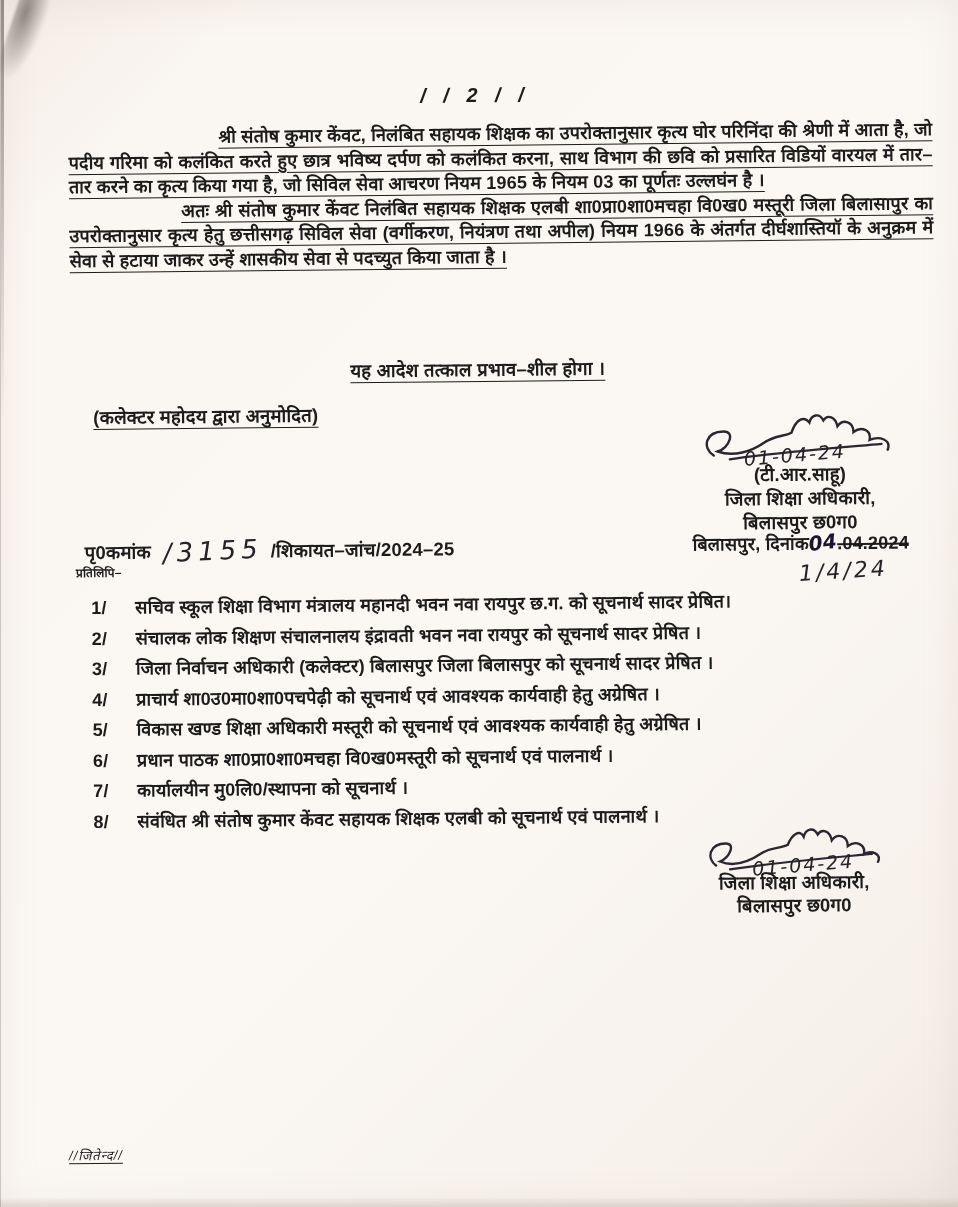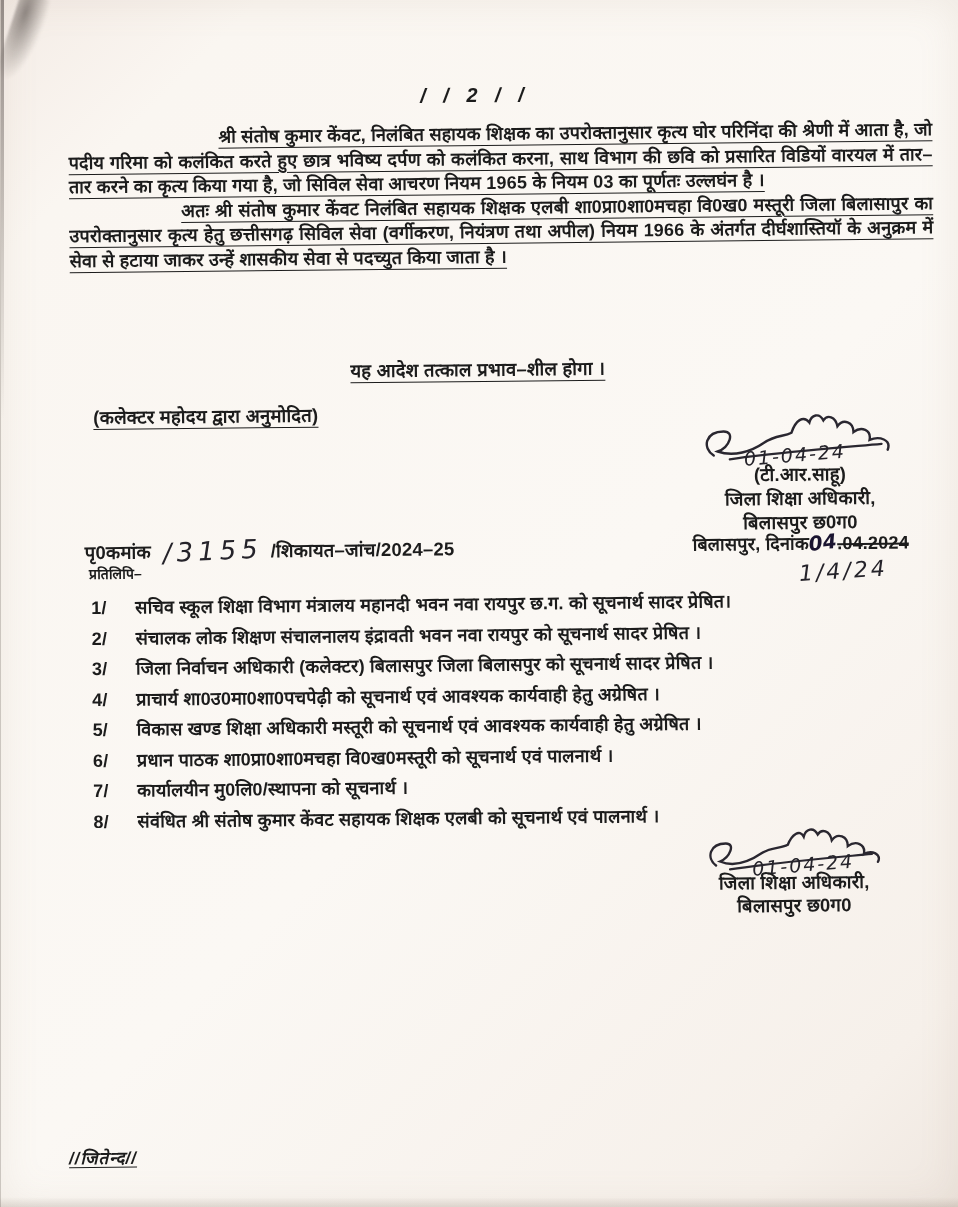--- a/index.html
+++ b/index.html
@@ -49,32 +49,32 @@
   .sig-block-top{position:absolute;left:660px;top:466px;width:280px;text-align:center;
     font-size:18.5px;line-height:23px;}
   .sig-block-top .row{margin-bottom:1px;}
   .dispatch-line{position:absolute;left:692px;top:534px;font-size:18px;white-space:nowrap;}
   .struck{text-decoration:line-through;text-decoration-thickness:2px;}
   .overwritten{font-weight:800;color:#1a1430;transform:rotate(-6deg);display:inline-block;font-size:20px;}
   .hw-correction{position:absolute;left:798px;top:562px;font-size:22px;letter-spacing:3px;transform:rotate(-3deg);}
 
   .ref-line{position:absolute;left:84px;top:531px;font-size:18.5px;white-space:nowrap;}
   .ref-line .hw-number{font-size:26px;letter-spacing:5px;font-weight:400;position:relative;top:2px;transform:rotate(-2deg);display:inline-block;margin:0 8px 0 12px;}
-  .copies-label{position:absolute;left:88px;top:560px;font-size:14px;}
+  .copies-label{position:absolute;left:75px;top:560px;font-size:12px;}
 
   .copies{position:absolute;left:90px;top:592px;width:836px;font-size:18px;line-height:24px;}
   .copy-row{display:flex;margin-bottom:6.5px;}
   .copy-num{width:44px;flex:0 0 44px;}
   .copy-text{flex:1;}
 
   .sig-date-2{position:absolute;left:748px;top:857px;font-size:19px;letter-spacing:2px;transform:rotate(-4deg);}
   .sig-block-bottom{position:absolute;left:660px;top:874px;width:260px;text-align:center;
     font-size:18.5px;line-height:23px;}
 
-  .footer-initials{position:absolute;left:62px;top:1142px;font-size:17px;font-weight:700;
+  .footer-initials{position:absolute;left:62px;top:1142px;font-size:13px;font-weight:400;
     font-style:italic;letter-spacing:1px;text-decoration:underline;text-underline-offset:3px;}
 </style>
 </head>
 <body>
 
 <div class="page">
 
   <div class="corner-smudge"></div>
   <div class="edge-line-left"></div>
   <div class="edge-line-left2"></div>

